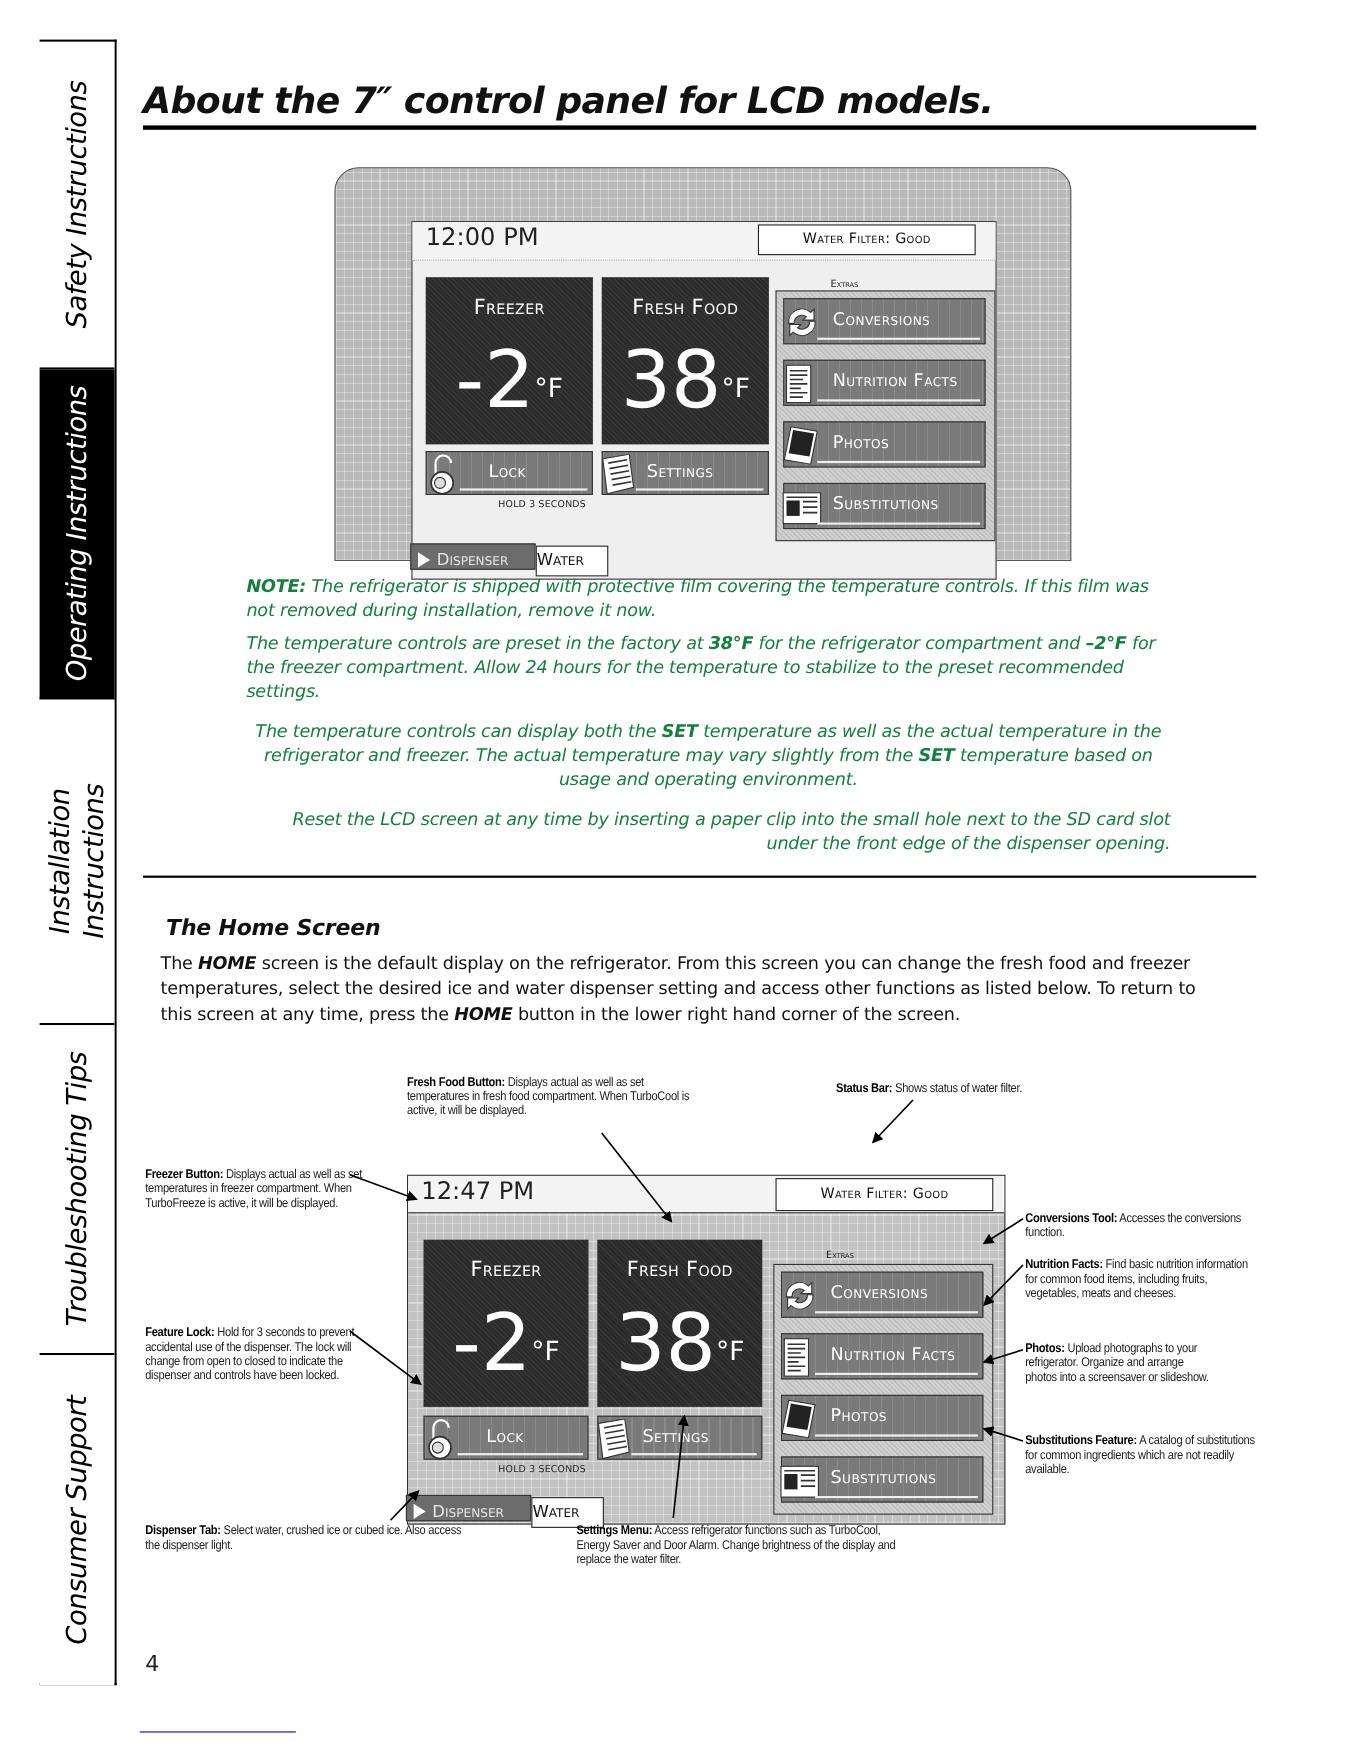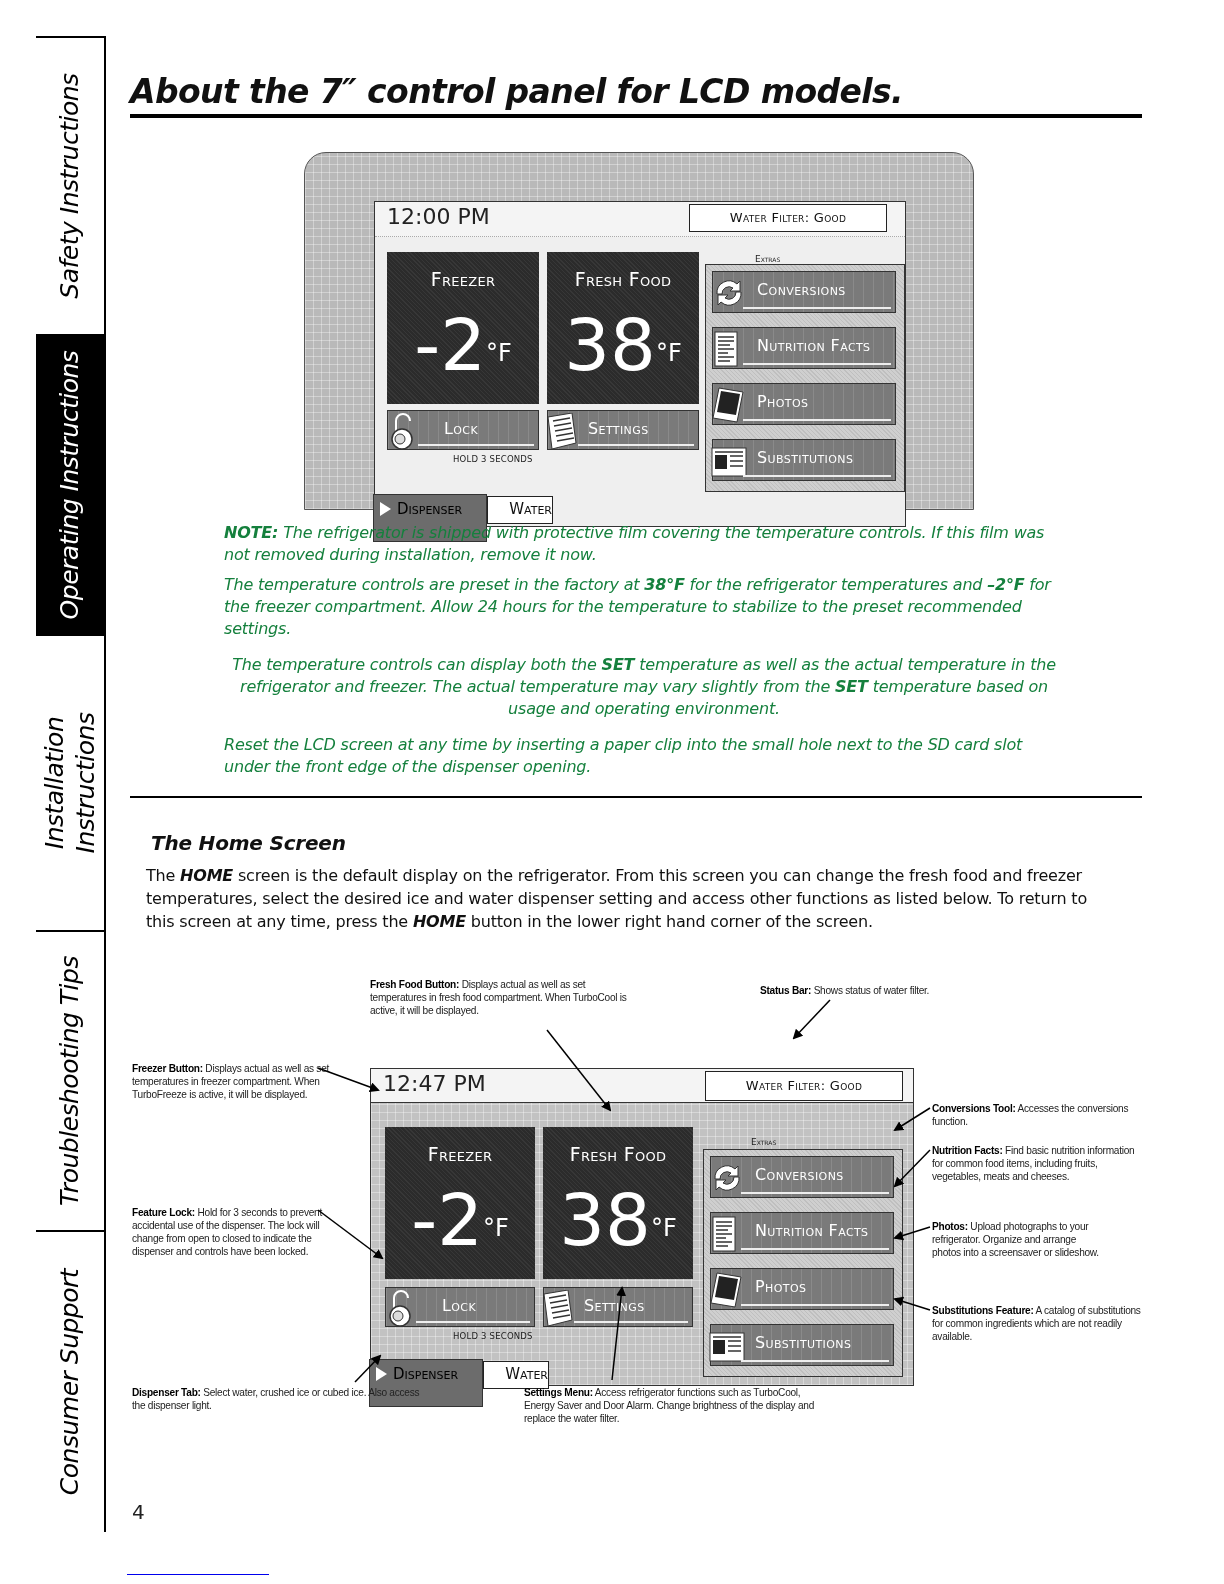--- a/index.html
+++ b/index.html
@@ -39,23 +39,23 @@
   .btn { position:absolute; height:40px; background:#7a7a7a; border:1.5px solid #333; box-sizing:border-box; color:#fff; font-variant:small-caps; font-size:16px; line-height:36px; letter-spacing:0.4px;
     background-image:repeating-linear-gradient(90deg, rgba(255,255,255,0.12) 0 1px, transparent 1px 10px); }
   .btn::after { content:""; position:absolute; left:30px; right:4px; bottom:3px; height:2px; background:#eee; }
   .btn .blabel { position:absolute; left:56px; top:0; }
   .btn .bicon { position:absolute; left:-4px; top:2px; width:40px; height:38px; }
   .hold { position:absolute; font-size:8.5px; letter-spacing:0.2px; color:#222; }
   .extras-label { position:absolute; font-size:9px; font-variant:small-caps; color:#222;padding-left:44px; }
   .extras-box { position:absolute; width:200px; height:228px; border:1.5px solid #333; box-sizing:border-box; background:#cfcfcf;
     background-image:repeating-linear-gradient(45deg, rgba(0,0,0,0.08) 0 1px, transparent 1px 3px); }
   .xbtn { position:absolute; left:6px; width:184px; height:42px; }
-  .disp-tab { position:absolute; left:-2px; width:114px; height:48px; background:#6c6c6c; border:1.5px solid #333; box-sizing:border-box; color:#000000; font-variant:small-caps; font-size:15px; line-height:28px; }
+  .disp-tab { position:absolute; left:-2px; width:114px; height:24px; background:#6c6c6c; border:1.5px solid #333; box-sizing:border-box; color:#e5e5e5; font-variant:small-caps; font-size:15px; line-height:28px; }
   .disp-tab .arrow { display:inline-block; width:0; height:0; border-top:7px solid transparent; border-bottom:7px solid transparent; border-left:11px solid #fff; margin:0 6px 0 6px; vertical-align:middle; position:relative; top:-1px; }
-  .water-box { position:absolute; left:112px; width:66px; height:28px; background:#fff; border:1.5px solid #222; box-sizing:border-box; font-variant:small-caps; font-size:15px; line-height:25px; text-align:right; }
+  .water-box { position:absolute; left:112px; width:66px; height:28px; background:#fff; border:1.5px solid #222; box-sizing:border-box; font-variant:small-caps; font-size:15px; line-height:25px; text-align:left; }
 
   
   .para { position:absolute; left:224px; width:840px; font-style:italic; font-size:16px; line-height:22px; color:#15803d; margin:0; letter-spacing:-0.2px; }
   .para b { font-weight:bold; }
   .rule2 { position:absolute; left:130px; top:796px; width:1012px; height:2px; background:#000; }
   .h2 { position:absolute; left:134px; top:814px; font-size:20px; font-style:italic; font-weight:bold; margin:17px; letter-spacing:-0.2px; }
   .body-text { position:absolute; left:134px; top:852px; width:950px; font-size:16px; line-height:23px; margin:12px; letter-spacing:-0.2px; }
 
   
   .callout { position:absolute; font-family:"Liberation Sans", sans-serif; font-size:11.5px; line-height:13px; color:#222; letter-spacing:-0.3px; transform:scaleX(0.88); transform-origin:left top; }
@@ -150,23 +150,23 @@
           </svg>
         <span class="blabel" style="left:44px;">Substitutions</span>
       </div>
     </div>
     <div class="disp-tab" style="top:292px;"><span class="arrow"></span><span>Dispenser</span></div>
     <div class="water-box" style="top:294px;">Water</div>
   </div>
 </div>
 
 <p class="para" style="top:522px;"><b>NOTE:</b><span> The refrigerator is shipped with protective film covering the temperature controls. If this film was not removed during installation, remove it now.</span></p>
-<p class="para" style="top:574px;"><span>The temperature controls are preset in the factory at </span><b>38°F</b><span> for the refrigerator temperatures and </span><b>–2°F</b><span> for the freezer compartment. Allow 24 hours for the temperature to stabilize to the preset recommended settings.</span></p>
+<p class="para" style="top:574px;"><span>The temperature controls are preset in the factory at </span><b>38°F</b><span> for the refrigerator compartment and </span><b>–2°F</b><span> for the freezer compartment. Allow 24 hours for the temperature to stabilize to the preset recommended settings.</span></p>
 <p class="para" style="top:654px;text-align:center;"><span>The temperature controls can display both the </span><b>SET</b><span> temperature as well as the actual temperature in the refrigerator and freezer. The actual temperature may vary slightly from the </span><b>SET</b><span> temperature based on usage and operating environment.</span></p>
-<p class="para" style="top:734px;">Reset the LCD screen at any time by inserting a paper clip into the small hole next to the SD card slot under the front edge of the dispenser opening.</p>
+<p class="para" style="top:734px;text-align:right;">Reset the LCD screen at any time by inserting a paper clip into the small hole next to the SD card slot under the front edge of the dispenser opening.</p>
 
 <div class="rule2"></div>
 <h2 class="h2">The Home Screen</h2>
 <p class="body-text"><span>The </span><b><i>HOME</i></b><span> screen is the default display on the refrigerator. From this screen you can change the fresh food and freezer temperatures, select the desired ice and water dispenser setting and access other functions as listed below. To return to this screen at any time, press the </span><b><i>HOME</i></b><span> button in the lower right hand corner of the screen.</span></p>
 
 <div class="lcd-frame lcd2">
   <div class="lcd-screen">
     <div class="topbar">
       <span class="clock">12:47 PM</span>
       <div class="status-bar">Water Filter: Good</div>

